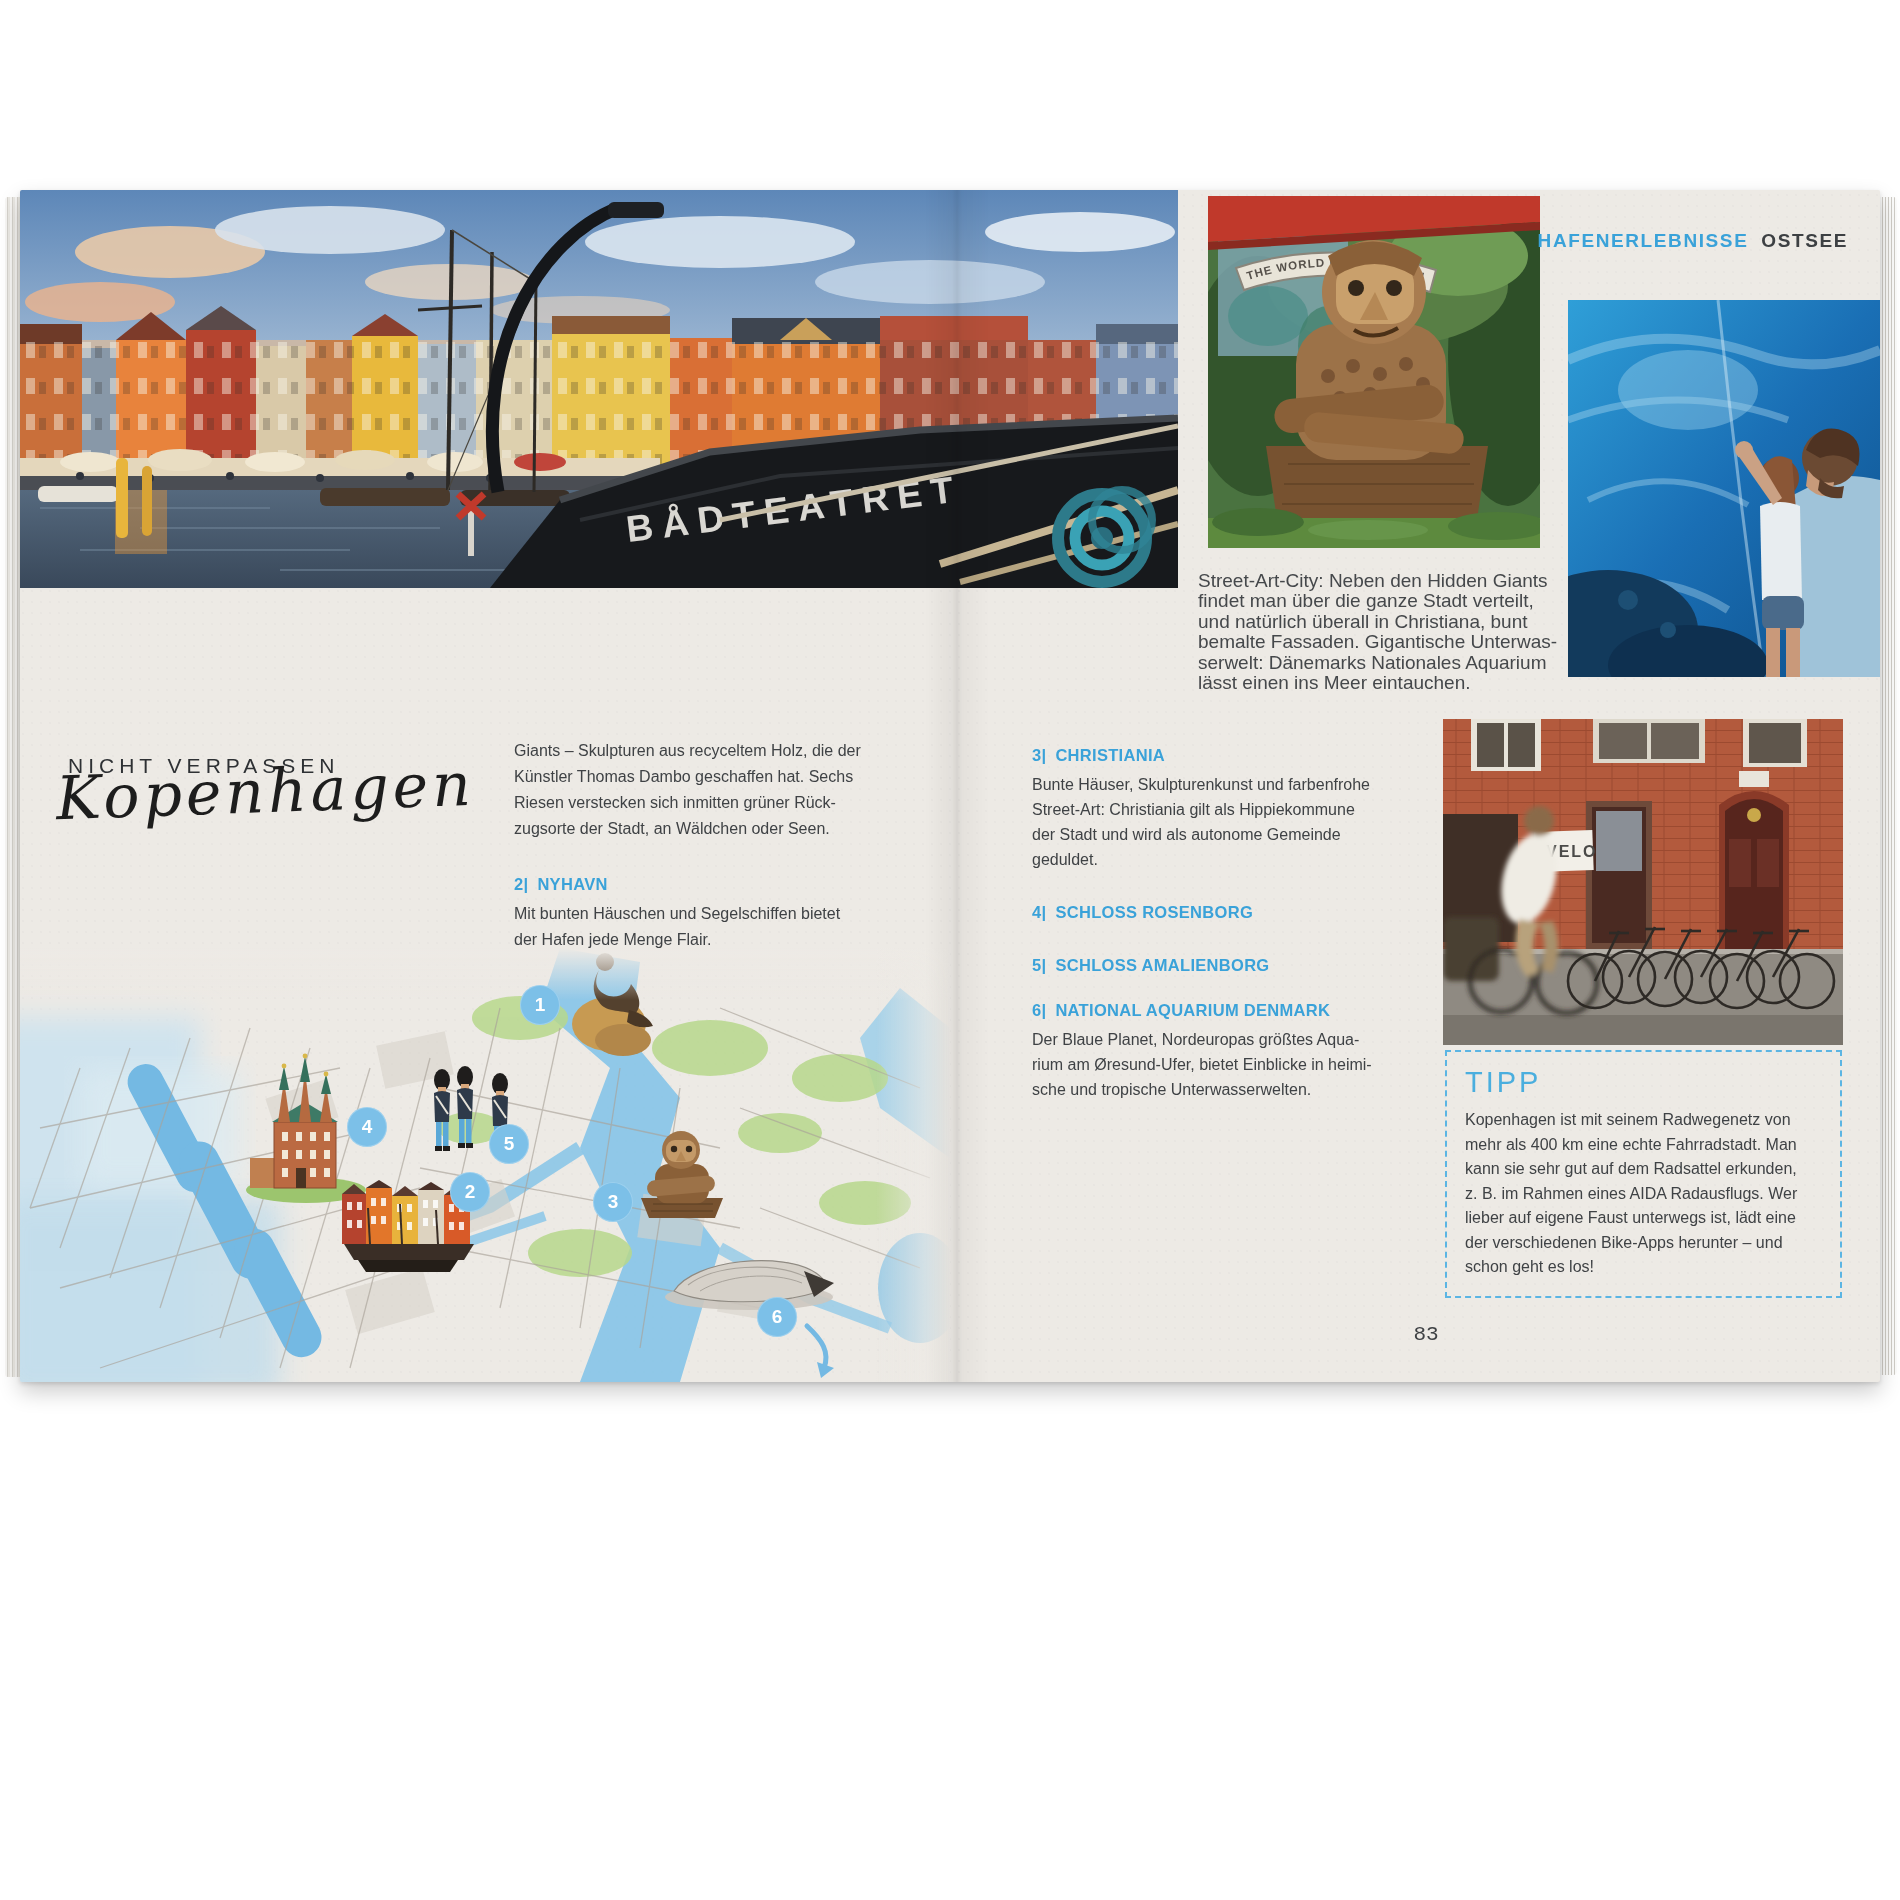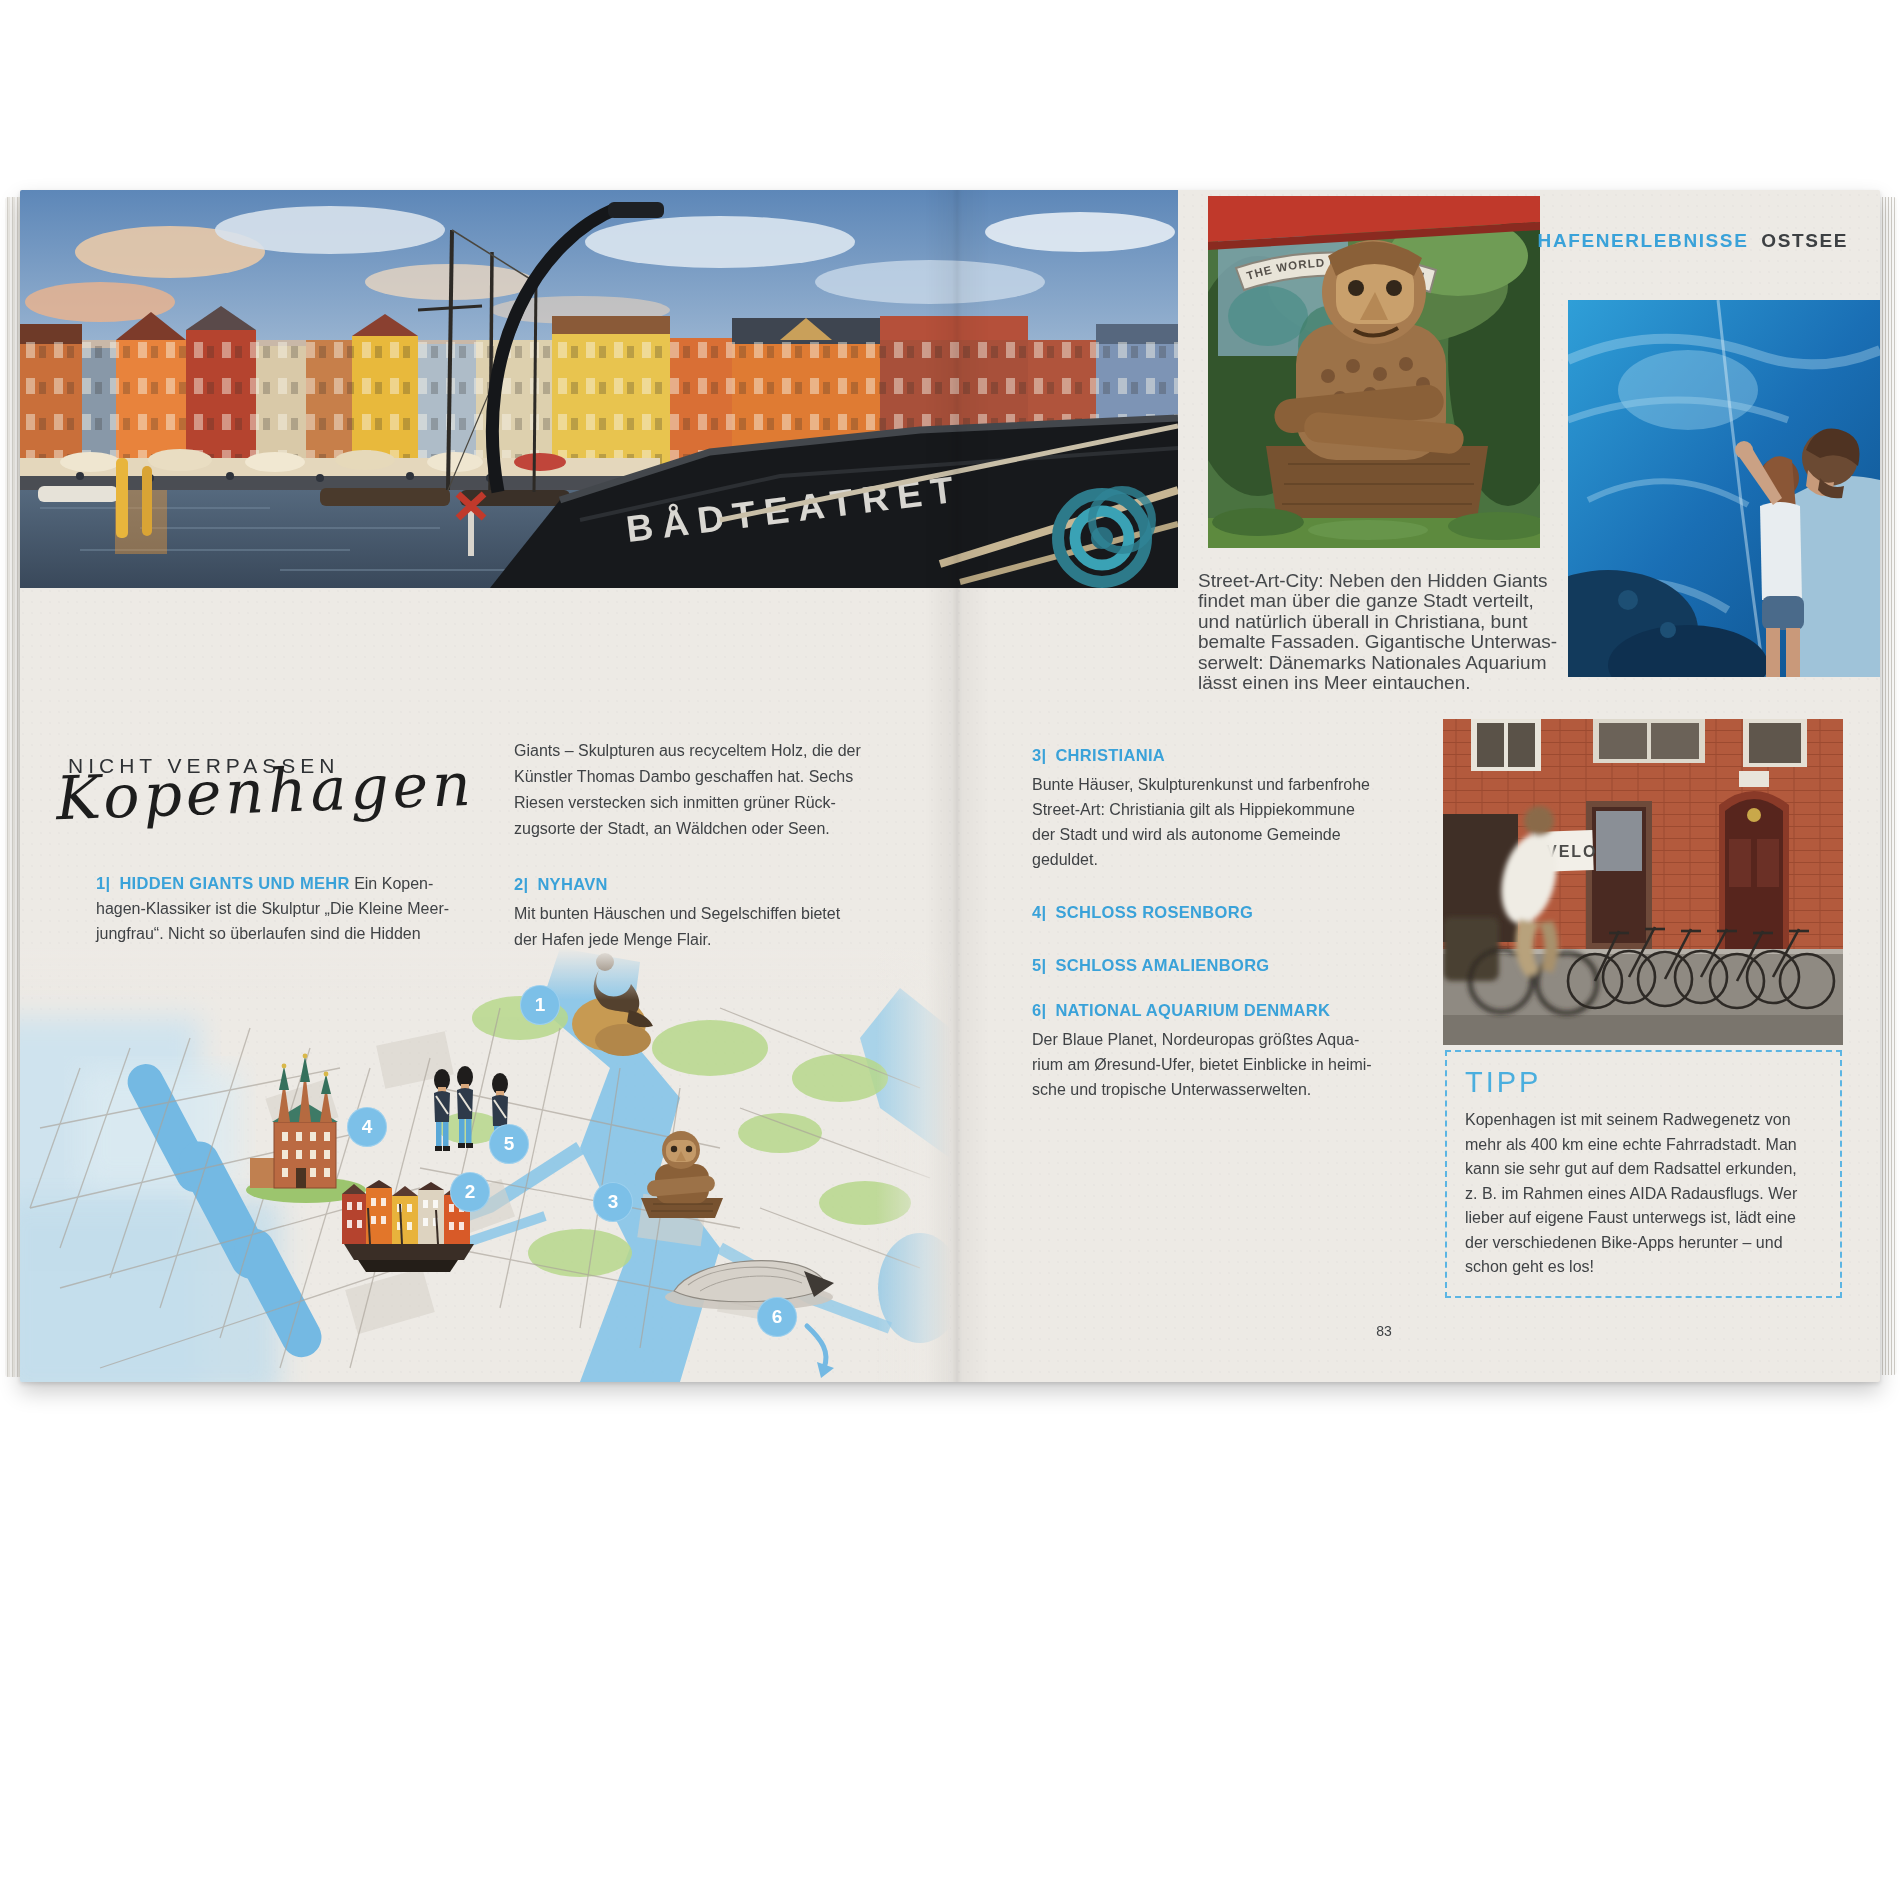--- a/index.html
+++ b/index.html
@@ -64,21 +64,21 @@
   .marker{width:40px;height:40px;border-radius:50%;background:#7cc0e8;color:#ffffff;
     font-size:19px;font-weight:bold;text-align:center;line-height:40px;z-index:3;
     box-shadow:inset 0 0 0 1px rgba(255,255,255,.25);}
 
   
   .tipp{left:1425px;top:860px;width:397px;height:248px;border:2px dashed #5cb5e3;box-sizing:border-box;
     padding:14px 18px 0 18px;}
   .tipp-label{color:#4aaede;font-size:29px;font-weight:300;letter-spacing:3px;}
   .tipp-body{margin-top:9px;font-size:16px;line-height:24.5px;color:#3f4245;white-space:nowrap;}
 
-  .page-number{left:1334px;top:1133px;width:60px;text-align:center;font-size:14px;color:#3f4245;}
+  .page-number{left:1376px;top:1133px;width:60px;text-align:center;font-size:21px;color:#3f4245;font-family:Liberation Mono, monospace;}
 </style>
 </head>
 <body>
 
 <div class="scene">
 
   <div class="abs stack-left"></div>
   <div class="abs stack-right"></div>
 
   <div class="abs book">
@@ -395,24 +395,20 @@
     <div class="abs page-header">
       <span class="sec">HAFENERLEBNISSE</span>
       <span class="reg">OSTSEE</span>
     </div>
 
     <div class="abs caption">Street-Art-City: Neben den Hidden Giants<br>findet man über die ganze Stadt verteilt,<br>und natürlich überall in Christiana, bunt<br>bemalte Fassaden. Gigantische Unterwas-<br>serwelt: Dänemarks Nationales Aquarium<br>lässt einen ins Meer eintauchen.</div>
 
     <div class="abs kicker">NICHT VERPASSEN</div>
     <div class="abs script-title">Kopenhagen</div>
 
-    <div class="abs col1 body-txt">
-      <p><span class="item-head"><span class="num">1|</span><span>HIDDEN GIANTS UND MEHR</span></span>
-        <span>Ein Kopen-<br>hagen-Klassiker ist die Skulptur „Die Kleine Meer-<br>jungfrau“. Nicht so überlaufen sind die Hidden</span></p>
-    </div>
 
     <div class="abs col2 body-txt lh26">
       <p style="margin-top:0">Giants – Skulpturen aus recyceltem Holz, die der<br>Künstler Thomas Dambo geschaffen hat. Sechs<br>Riesen verstecken sich inmitten grüner Rück-<br>zugsorte der Stadt, an Wäldchen oder Seen.</p>
       <span class="item-head"><span class="num">2|</span><span>NYHAVN</span></span>
       <p>Mit bunten Häuschen und Segelschiffen bietet<br>der Hafen jede Menge Flair.</p>
     </div>
 
     <div class="abs col-right body-txt">
       <span class="item-head"><span class="num">3|</span><span>CHRISTIANIA</span></span>
       <p>Bunte Häuser, Skulpturenkunst und farbenfrohe<br>Street-Art: Christiania gilt als Hippiekommune<br>der Stadt und wird als autonome Gemeinde<br>geduldet.</p>

